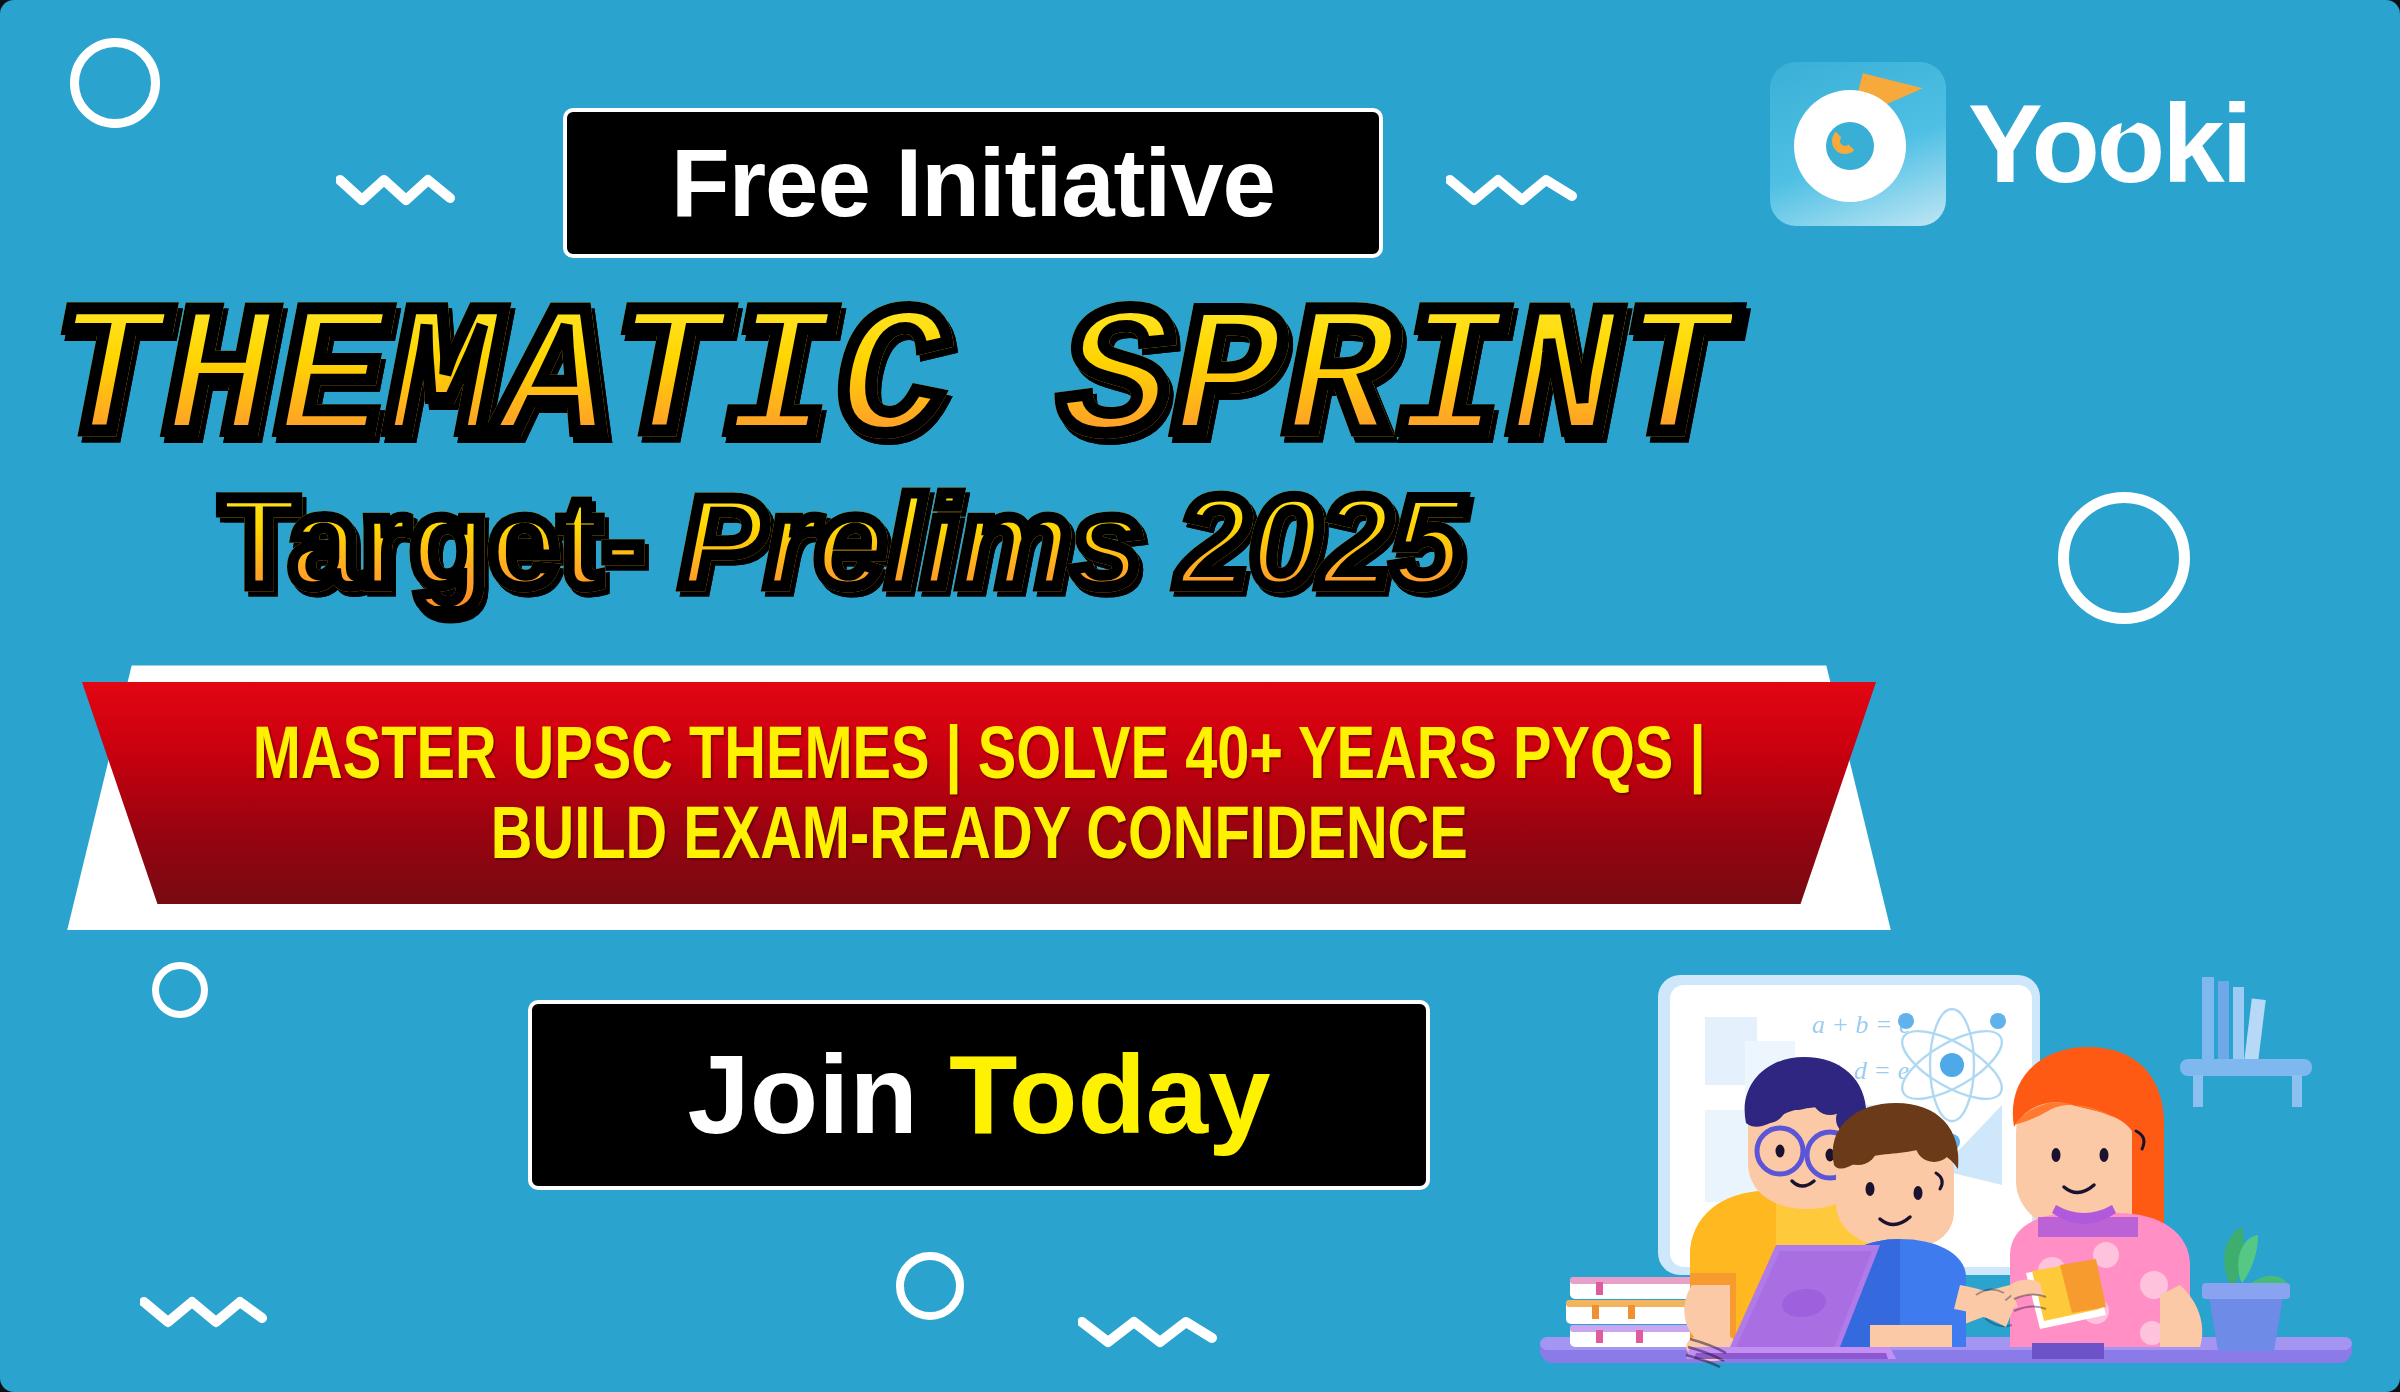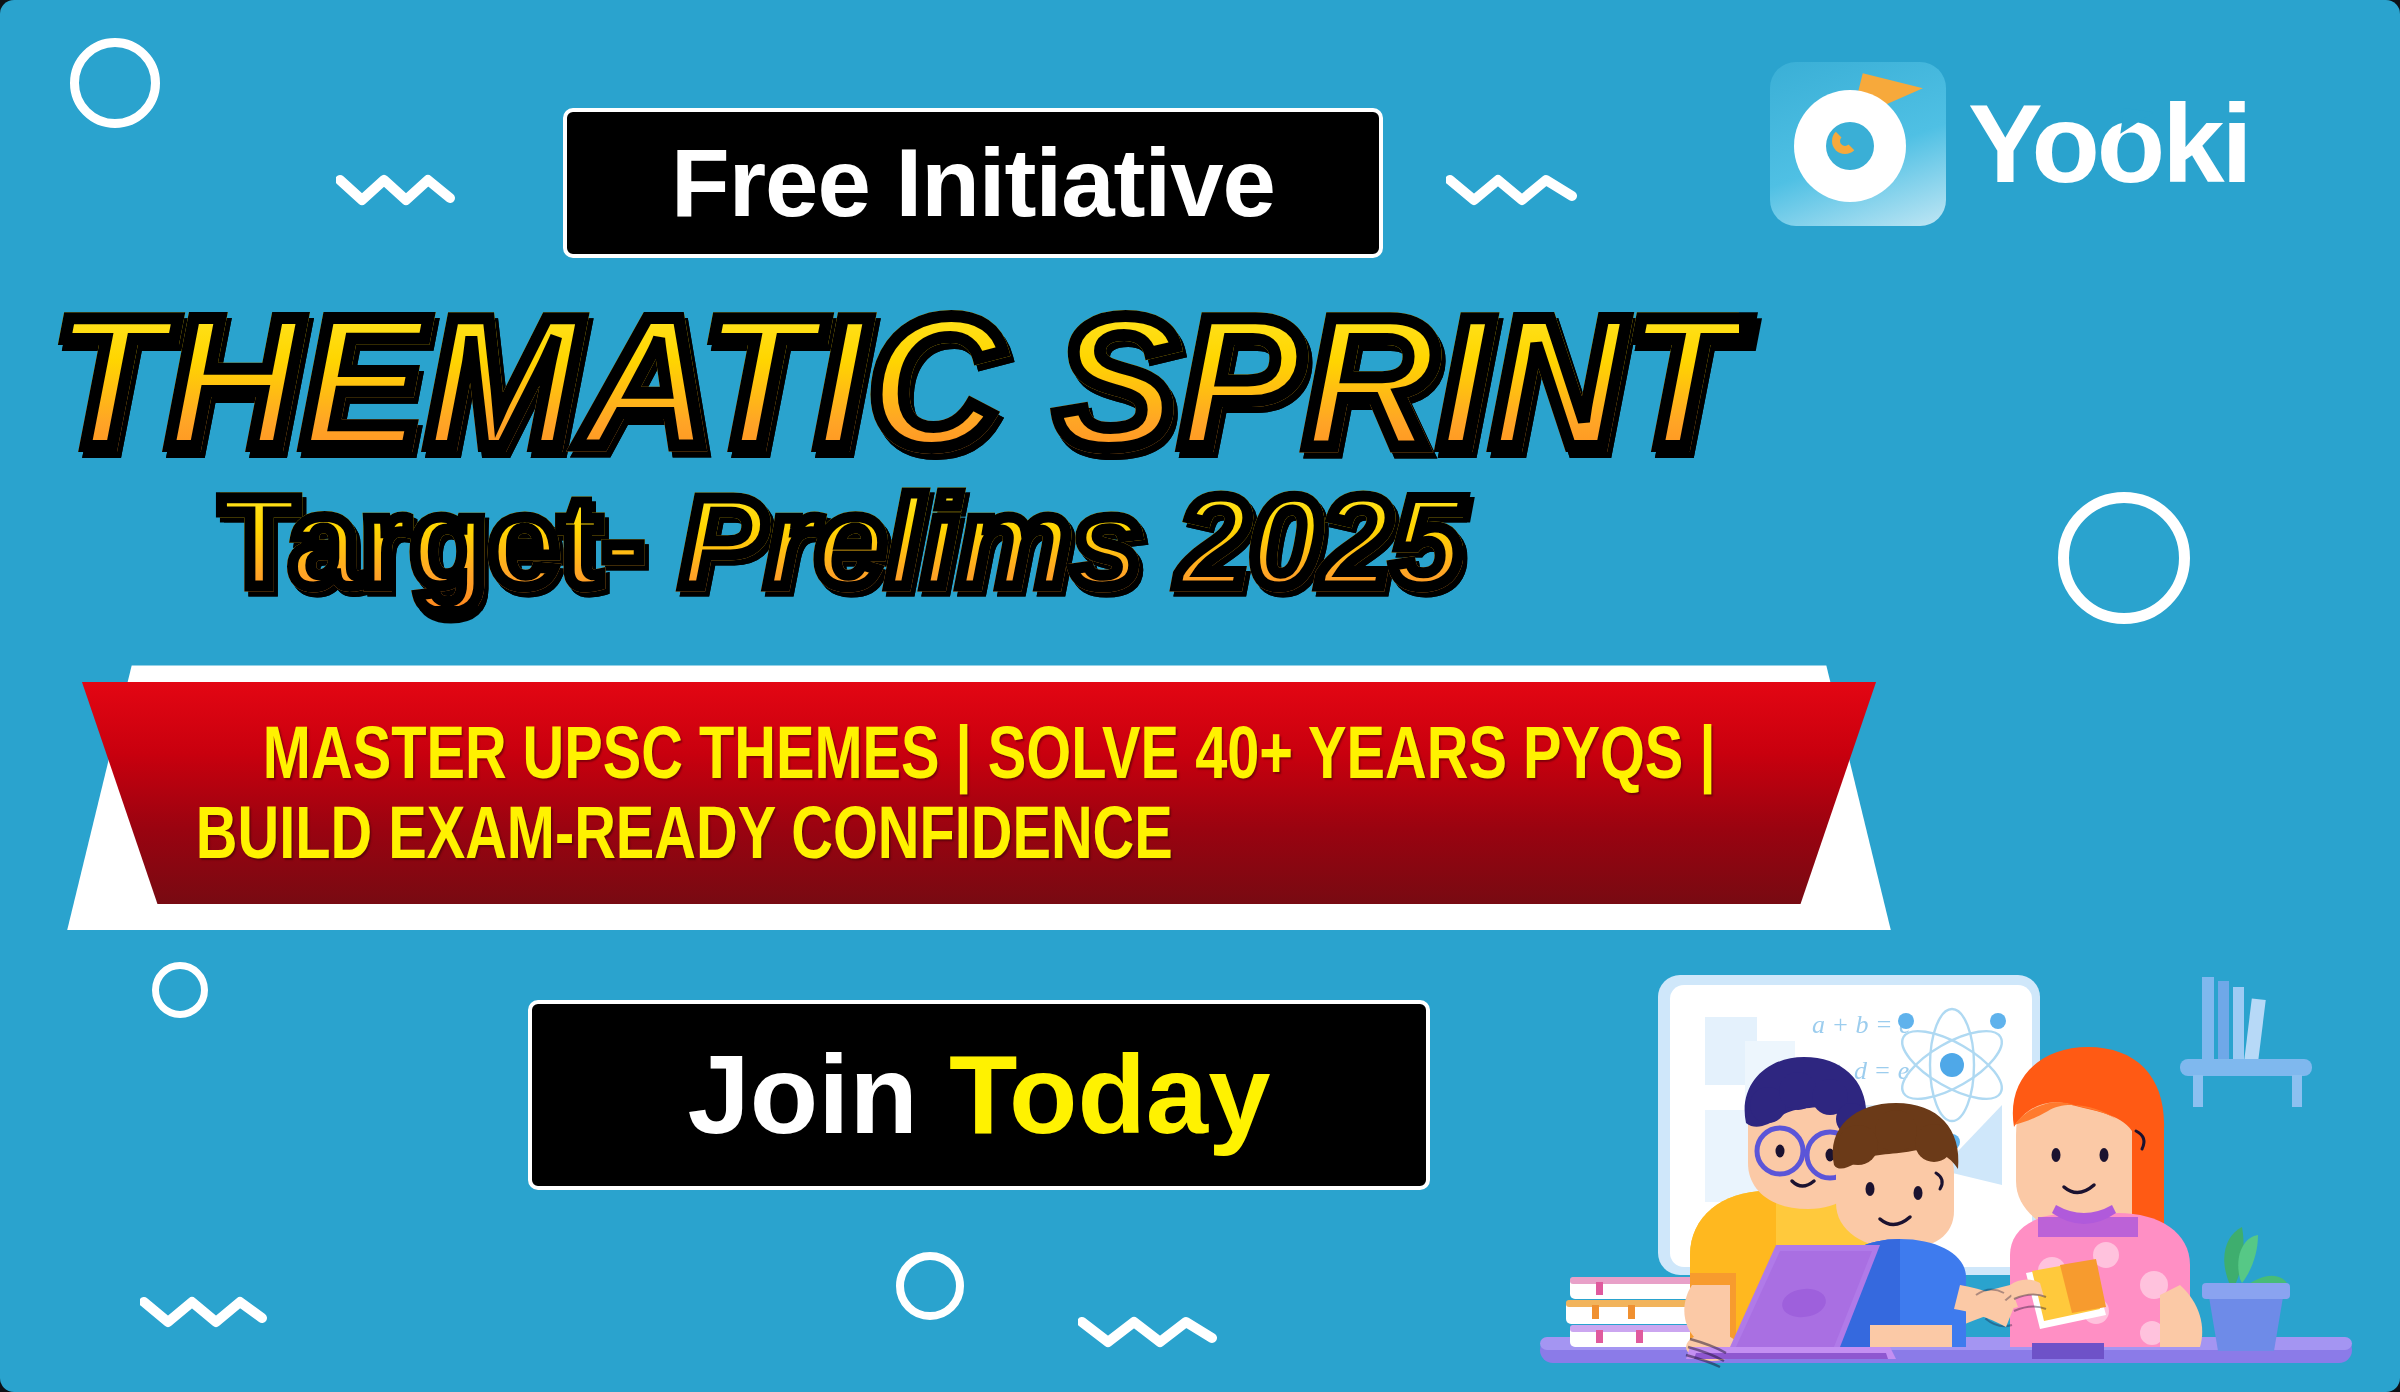--- a/index.html
+++ b/index.html
@@ -90,20 +90,21 @@
   .headline {
     position:absolute; left:52px; top:290px;
     font-size:185px; font-weight:bold; font-style:italic;
     letter-spacing:1px; line-height:1;
     background:linear-gradient(180deg,#FFE92B 0%,#FFD500 38%,#FFA426 72%,#FF8A1F 100%);
     -webkit-background-clip:text; background-clip:text;
     color:transparent; -webkit-text-fill-color:transparent;
     paint-order:stroke fill;
     -webkit-text-stroke:12px #000000;
     filter:drop-shadow(4px 6px 0 #000);
+    font-family:Liberation Mono, monospace;
   }
   .subline {
     position:absolute; left:220px; top:478px;
     font-size:128px; font-weight:bold; line-height:1;
     white-space:pre;
     background:linear-gradient(180deg,#FFE92B 0%,#FFD500 40%,#FFA426 75%,#FF8A1F 100%);
     -webkit-background-clip:text; background-clip:text;
     color:transparent; -webkit-text-fill-color:transparent;
     paint-order:stroke fill;
     -webkit-text-stroke:11px #000000;
@@ -116,21 +117,21 @@
   .ribbon-back {
     position:absolute; left:0; top:0; width:100%; height:100%;
     background:#ffffff;
     clip-path:polygon(4.0% 2%, 96.0% 2%, 99.5% 100%, 0.5% 100%);
   }
   .ribbon-front {
     position:absolute; left:0; top:22px; width:100%; height:222px;
     background:linear-gradient(180deg,#E30613 0%,#C9000E 32%,#9A0310 66%,#780A12 100%);
     clip-path:polygon(1.3% 0%, 98.7% 0%, 94.6% 100%, 5.4% 100%);
     display:flex; flex-direction:column;
-    align-items:flex-start; justify-content:center;
+    align-items:center; justify-content:center;
     box-shadow:0 6px 10px rgba(0,0,0,0.22);
   }
   .ribbon-line {
     color:#FFF200;
     font-family:"Liberation Sans Narrow","Liberation Sans", sans-serif;
     font-size:74px; font-weight:bold;
     letter-spacing:0px; line-height:1.08;
     transform:scaleX(0.78); transform-origin:center;
     white-space:nowrap;
     text-shadow:2px 2px 2px rgba(0,0,0,0.35);

